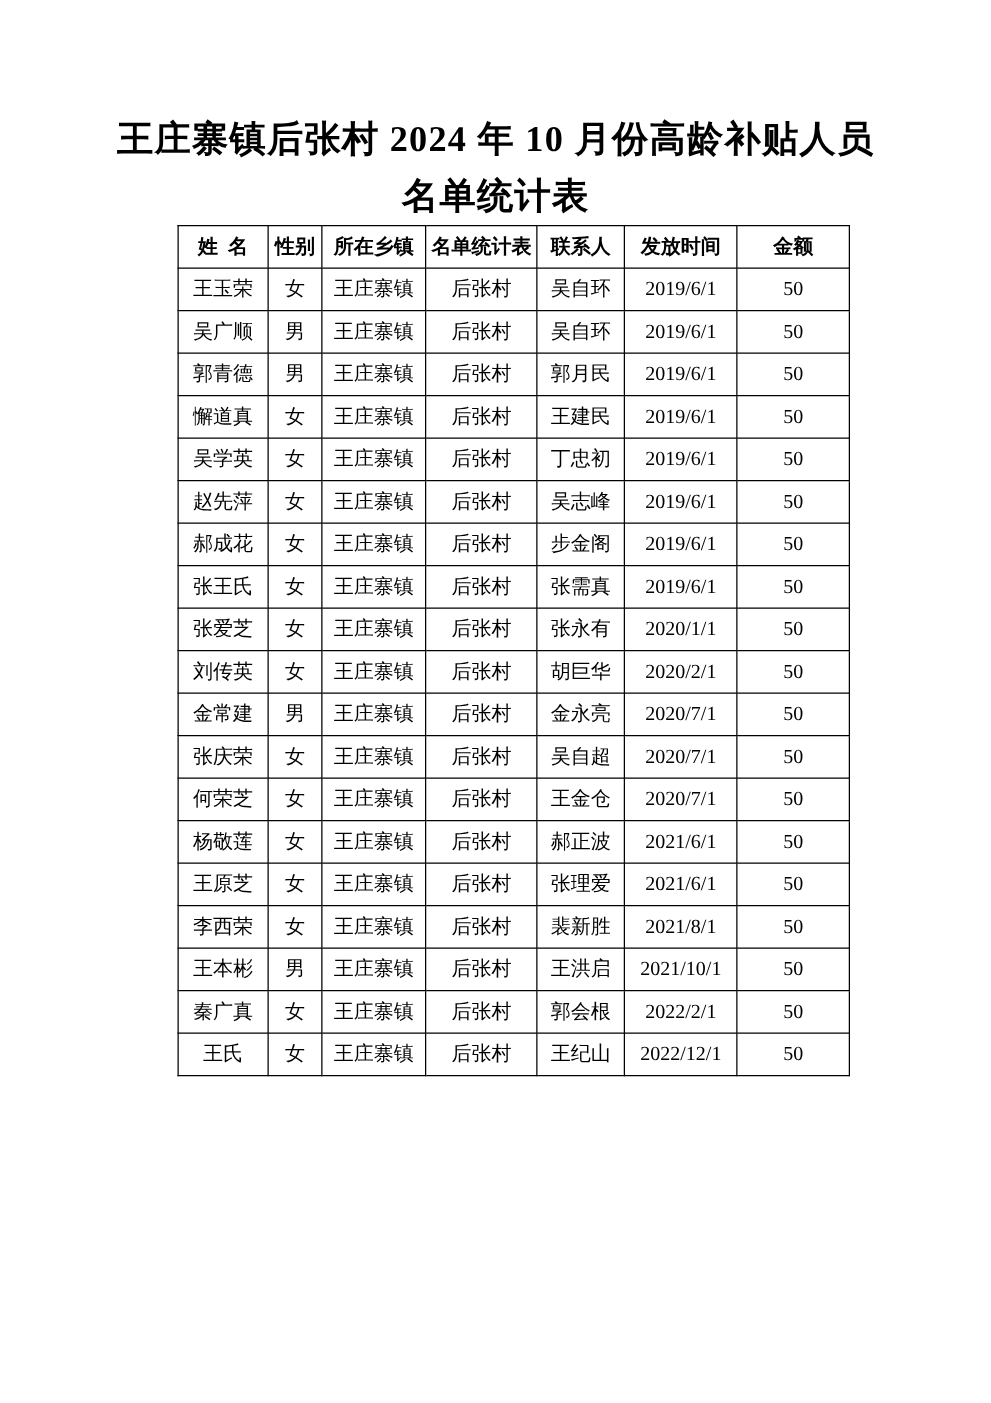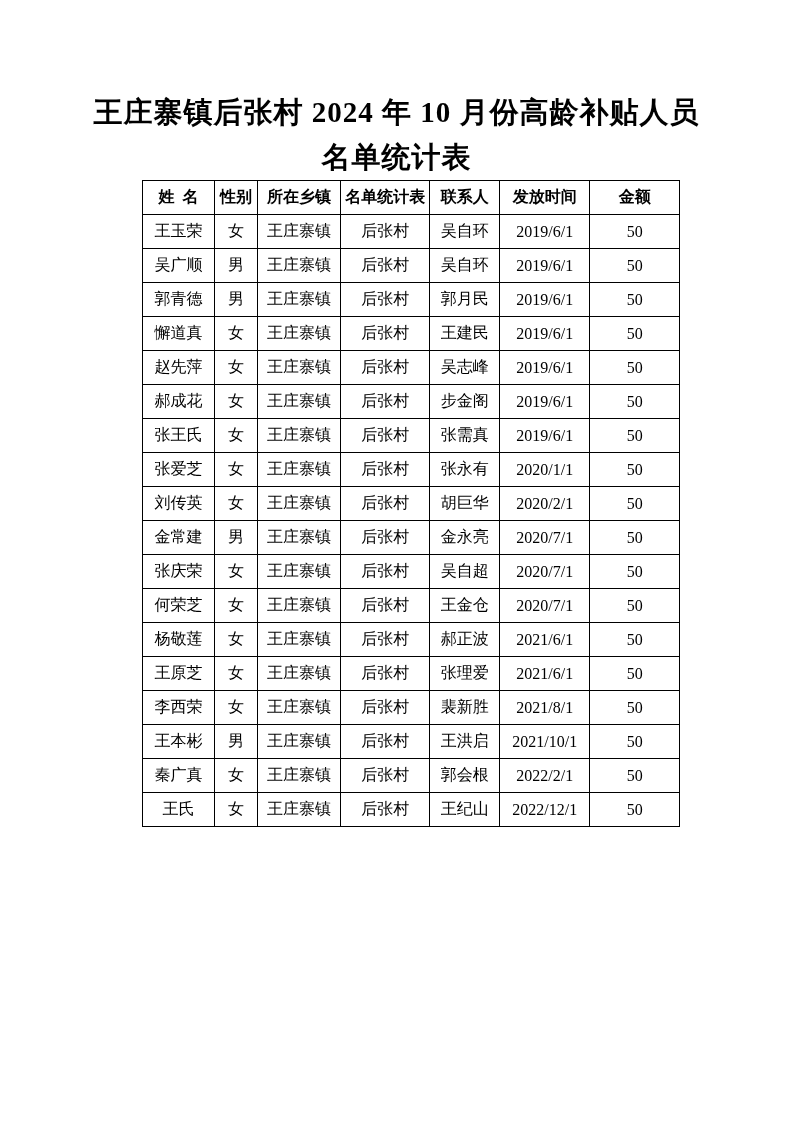--- a/index.html
+++ b/index.html
@@ -120,20 +120,29 @@
       <tr>
         <td>懈道真</td>
         <td>女</td>
         <td>王庄寨镇</td>
         <td>后张村</td>
         <td>王建民</td>
         <td>2019/6/1</td>
         <td>50</td>
       </tr>
       <tr>
+        <td>吴学英</td>
+        <td>女</td>
+        <td>王庄寨镇</td>
+        <td>后张村</td>
+        <td>丁忠初</td>
+        <td>2019/6/1</td>
+        <td>50</td>
+      </tr>
+      <tr>
         <td>赵先萍</td>
         <td>女</td>
         <td>王庄寨镇</td>
         <td>后张村</td>
         <td>吴志峰</td>
         <td>2019/6/1</td>
         <td>50</td>
       </tr>
       <tr>
         <td>郝成花</td>

